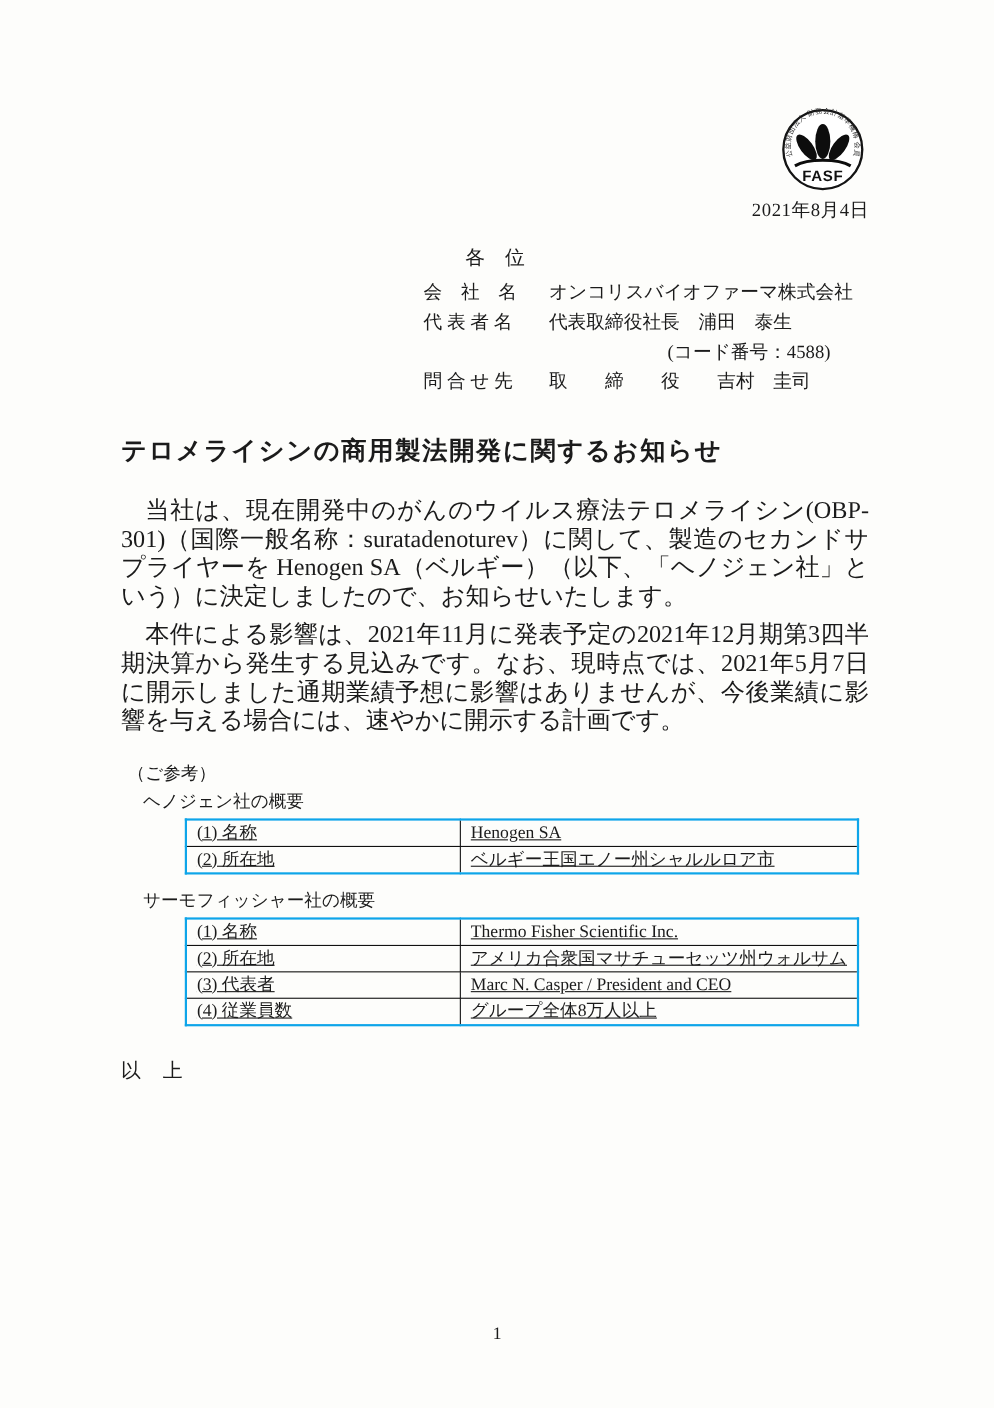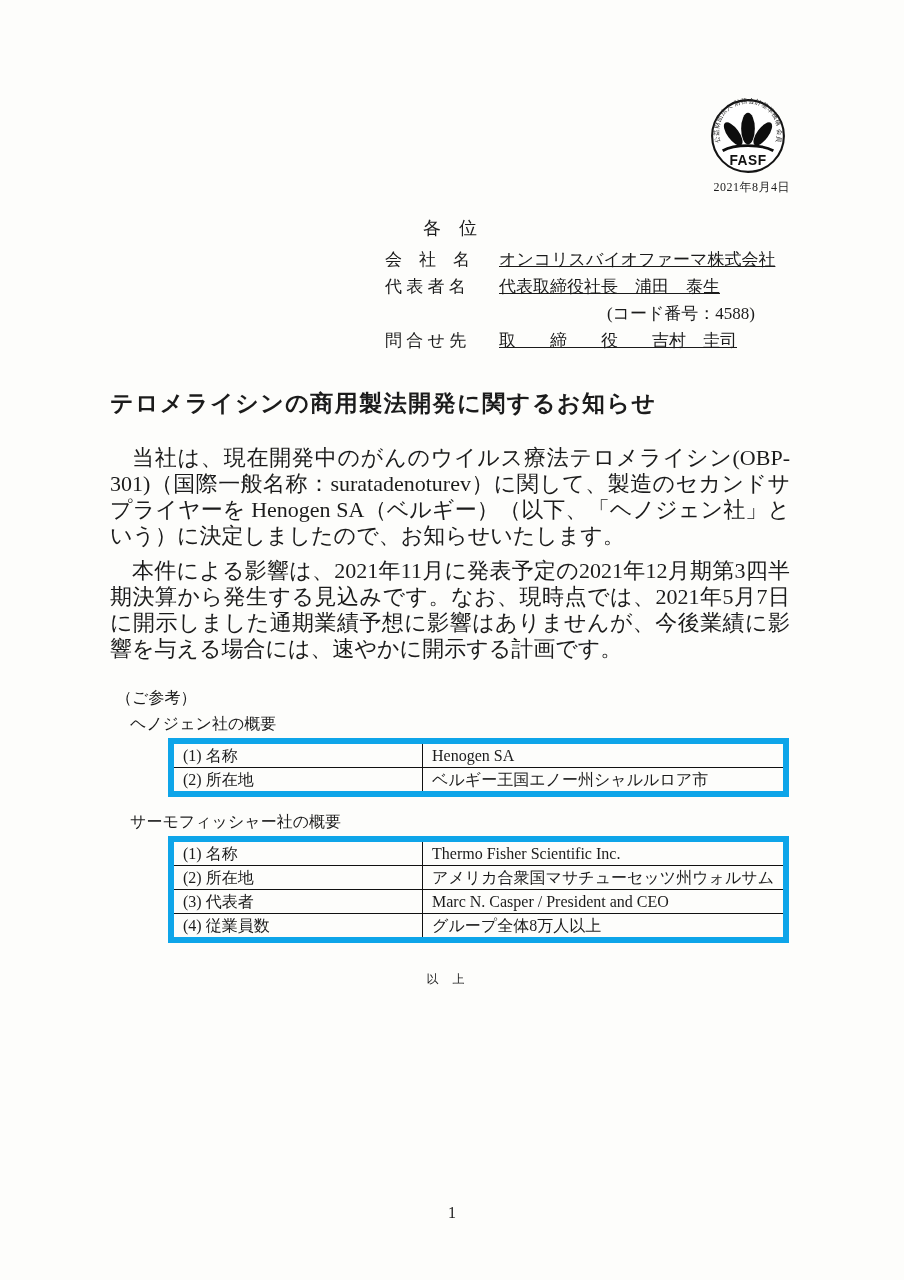--- a/index.html
+++ b/index.html
@@ -15,59 +15,60 @@
   }
   .content { padding:98px 114px 0 110px; }
 
   
   .logo-row { display:flex; justify-content:flex-end; padding-right:4px; }
   .fasf-logo { width:76px; height:76px; }
   .ring-text { font-size:6px; letter-spacing:.4px; fill:#222; font-family:"Liberation Sans",sans-serif; }
   .fasf-text { font-size:13px; font-weight:bold; fill:#111; font-family:"Liberation Sans",sans-serif; letter-spacing:.5px; }
 
   
-  .date-row { text-align:right; font-size:12px; margin-top:5px; letter-spacing:.5px; }
+  .date-row { text-align:right; font-size:17px; margin-top:5px; letter-spacing:.5px; }
   .salutation { font-size:18px; margin-top:20px;text-align:center; }
   .sender { margin-left:275px; margin-top:6px; width:406px; font-size:17px; line-height:27px; }
   .srow { display:flex;justify-content:flex-end; }
   .slabel { width:114px; flex:none; }
-  .svalue { flex:1;text-decoration:underline; }
+  .svalue { flex:1; }
   .sright { text-align:right; padding-right:36px; }
 
   
   .title {
     text-align:left; font-size:23px; font-weight:bold;
     letter-spacing:1.5px; margin:34px 0 0 0;
   }
 
   
   .body { margin-top:26px; font-size:22px; line-height:26px; text-align:justify; }
   .body p { text-indent:1em; margin:0 0 9px 0; }
 
   
   .reference { margin-top:24px; font-size:16px; line-height:23px; }
   .ref-heading { margin-left:6px; }
   .tbl-caption { margin-left:20px; margin-top:3px; }
   table.ref-table {
     border-collapse:collapse;
     margin:3px 0 13px 58px;
-    border:6px solid #0ea5e9;
+    border:2px solid #0ea5e9;
+    text-decoration:underline;
   }
   table.ref-table td {
     border:1px solid #111;
     font-size:16px;
     padding:0 9px;
     height:23px;
     line-height:22px;
     white-space:nowrap;
   }
   td.c1 { width:230px; }
   td.c2 { width:342px; }
 
-  .closing { text-align:center; font-size:12px; margin-top:28px; padding-right:8px; letter-spacing:1px; }
+  .closing { text-align:left; font-size:18px; margin-top:28px; padding-right:8px; letter-spacing:1px; }
   .page-number { position:absolute; bottom:58px; left:0; right:0; text-align:center; font-size:16px; }
 </style>
 </head>
 <body>
 
 <div class="page">
   <div class="content">
 
     <div class="logo-row">
       <svg class="fasf-logo" viewBox="0 0 72 72" aria-hidden="true">

